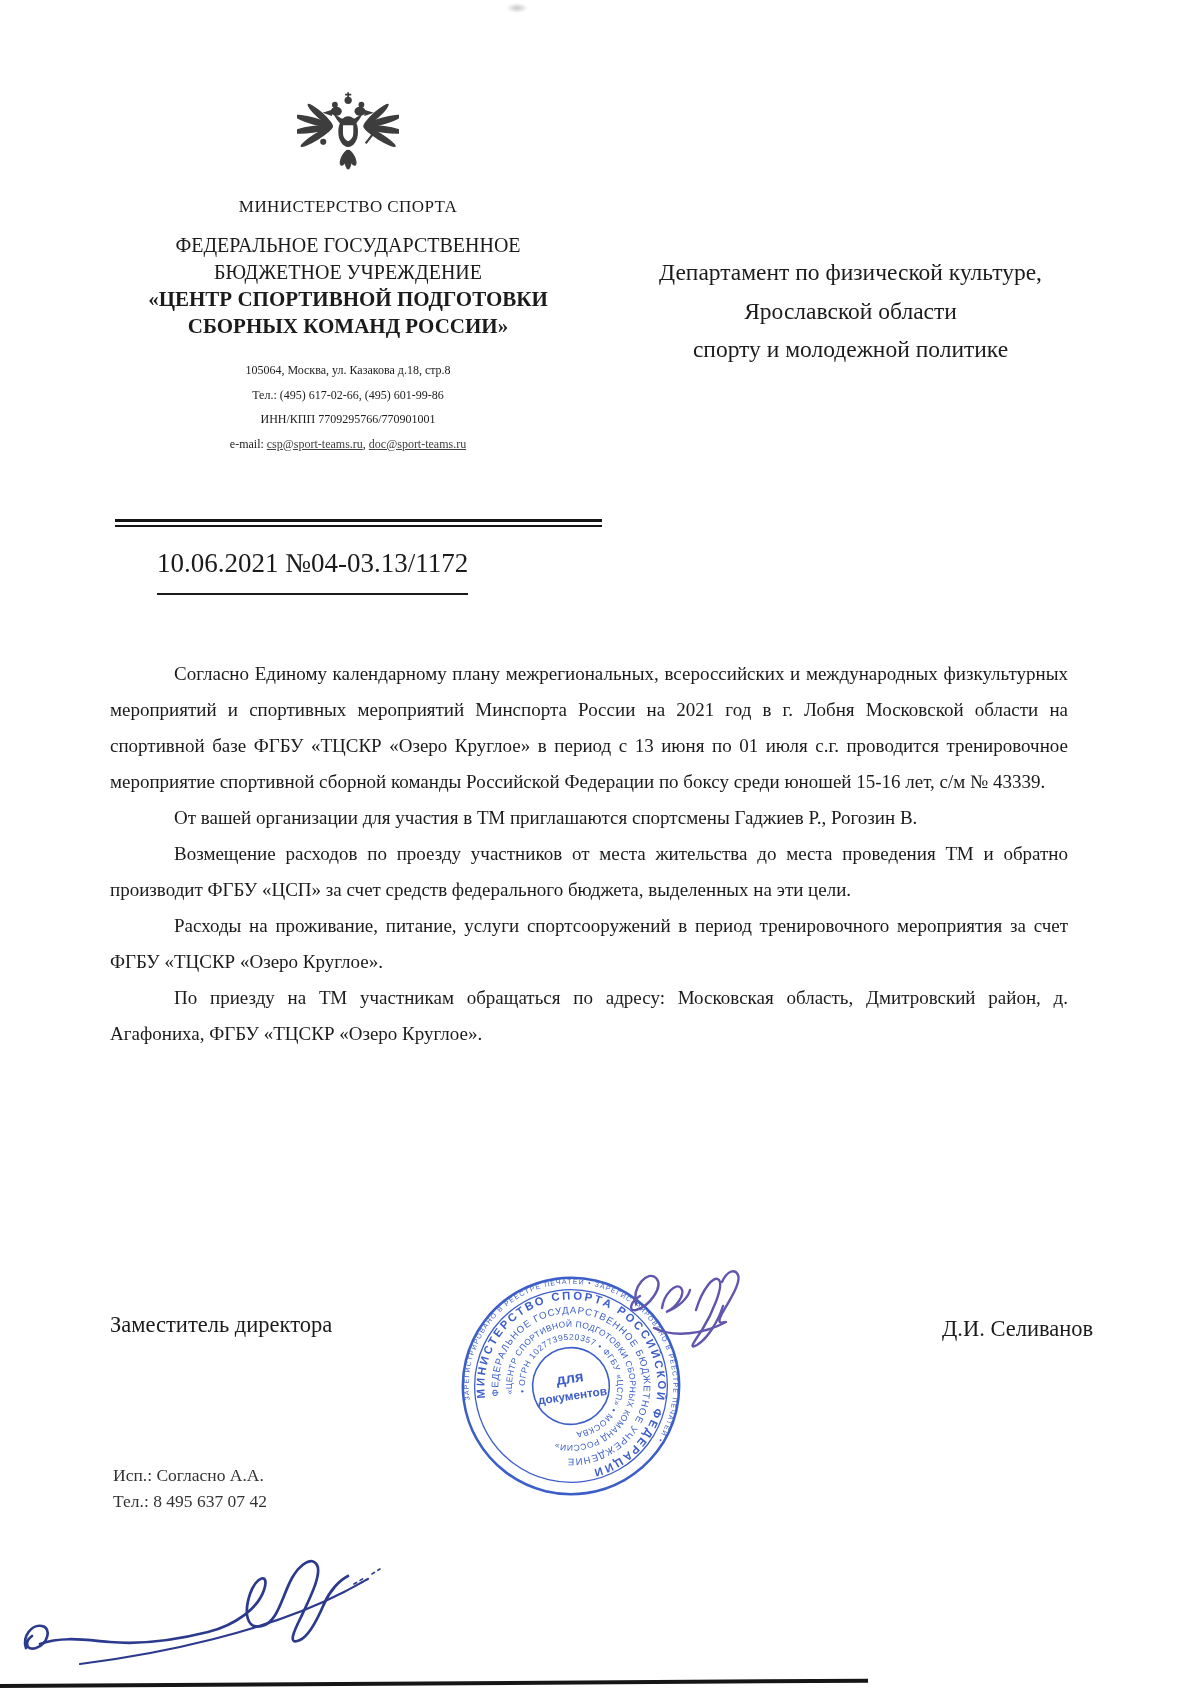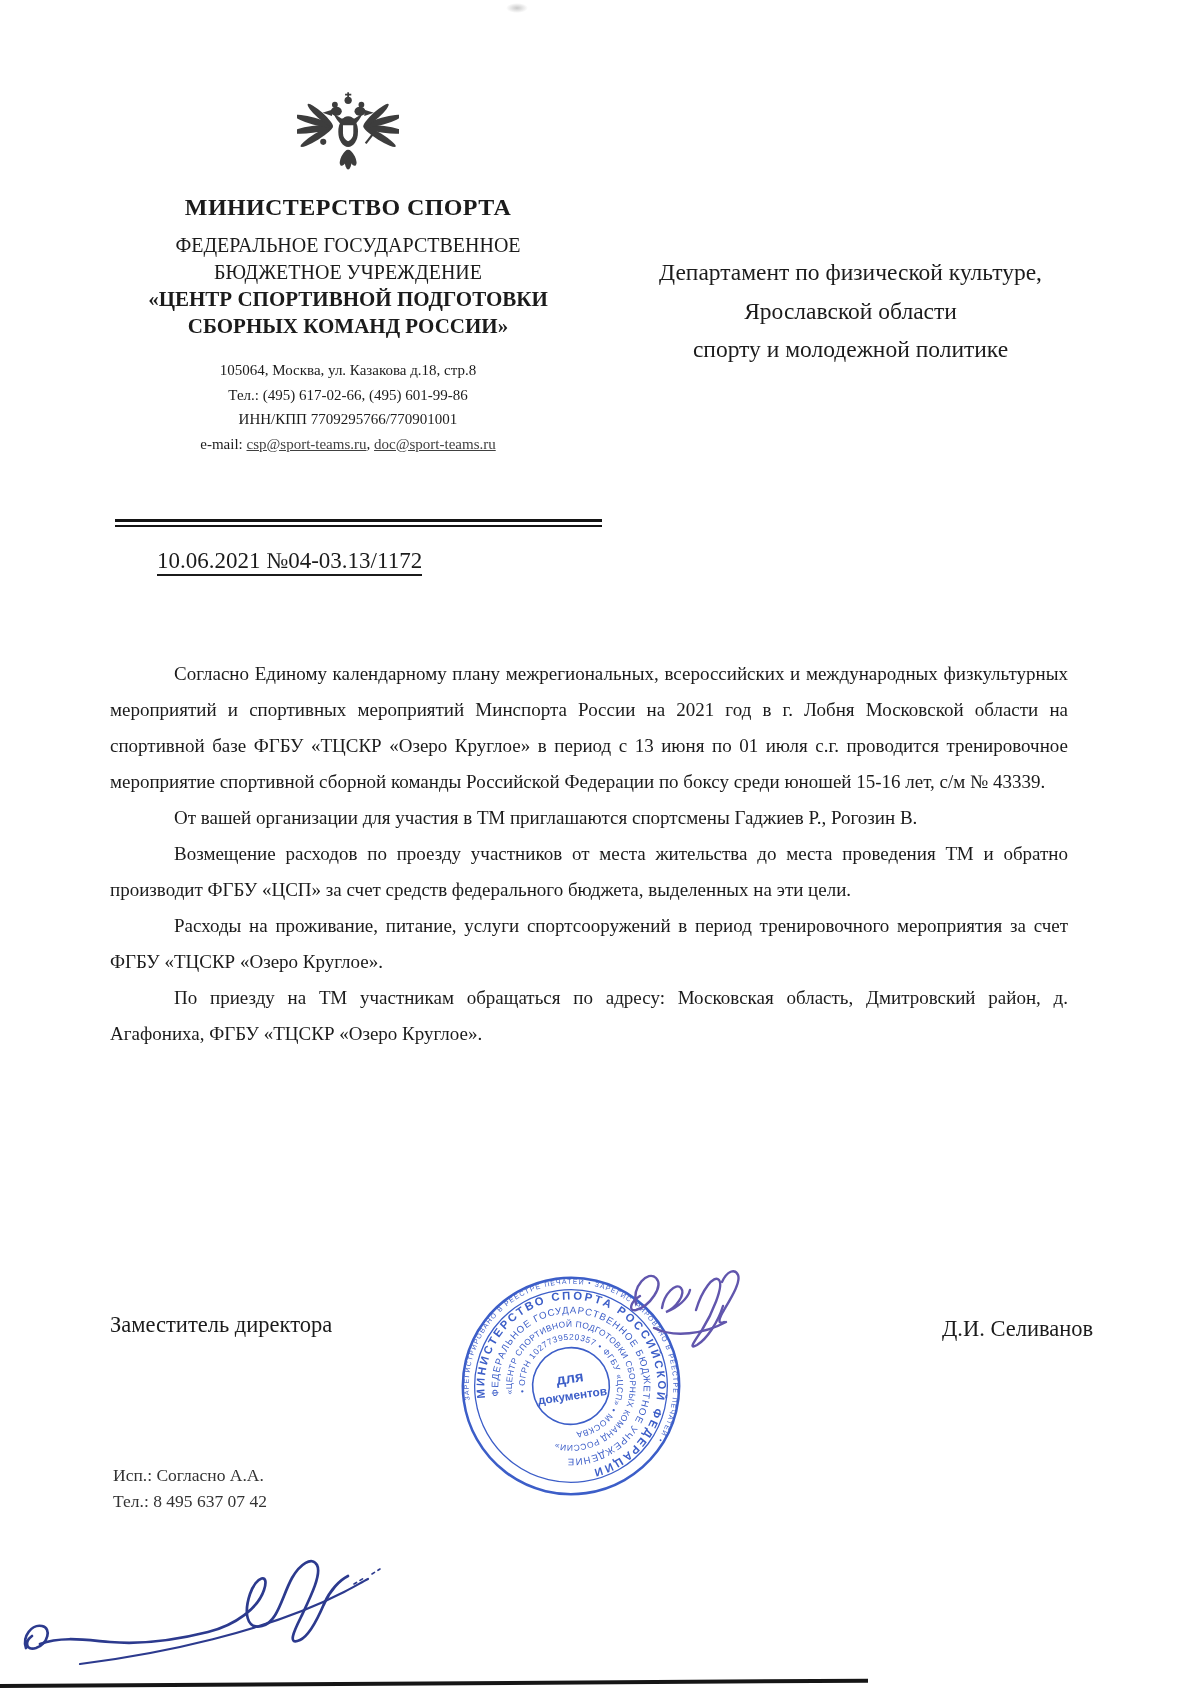--- a/index.html
+++ b/index.html
@@ -10,32 +10,32 @@
     margin:0 auto;
     overflow:hidden;
     font-family:"Liberation Serif", serif;
     color:#1b1b1b;
   }
   .abs{position:absolute;}
 
   
   .left-col{left:108px;top:84px;width:480px;text-align:center;}
   .emblem{display:block;margin:0 auto 6px auto;}
-  .ministry{font-weight:bold;font-size:24px;line-height:26px;letter-spacing:.4px;}
+  .ministry{font-weight:normal;font-size:17px;line-height:26px;letter-spacing:.4px;}
   .org-type{font-size:20px;line-height:27px;margin-top:12px;}
   .org-name{font-weight:bold;font-size:21px;line-height:27px;}
-  .contacts{font-size:15px;line-height:24.5px;margin-top:18px;}
+  .contacts{font-size:12px;line-height:24.5px;margin-top:18px;}
   .email-link{text-decoration:underline;color:#404040;}
 
   
   .recipient{left:618px;top:253px;width:465px;text-align:center;font-size:23.5px;line-height:38.5px;}
 
   
   .divider{left:115px;top:519px;width:487px;height:3px;border-top:3px solid #141414;border-bottom:2px solid #141414;}
-  .refline{left:157px;top:548px;font-size:23px;border-bottom:2px solid #1b1b1b;padding-bottom:0;}
+  .refline{left:157px;top:548px;font-size:27px;border-bottom:2px solid #1b1b1b;padding-bottom:14px;}
 
   
   .body-text{left:110px;top:656px;width:958px;font-size:19px;line-height:36px;text-align:justify;}
   .body-text p{margin:0;text-indent:64px;}
 
   
   .sig-position{left:110px;top:1312px;font-size:22.5px;}
   .sig-name{left:942px;top:1316px;font-size:22.5px;}
 
   .stamp-wrap{left:453px;top:1268px;width:236px;height:236px;transform:rotate(-8deg);opacity:.93;}

